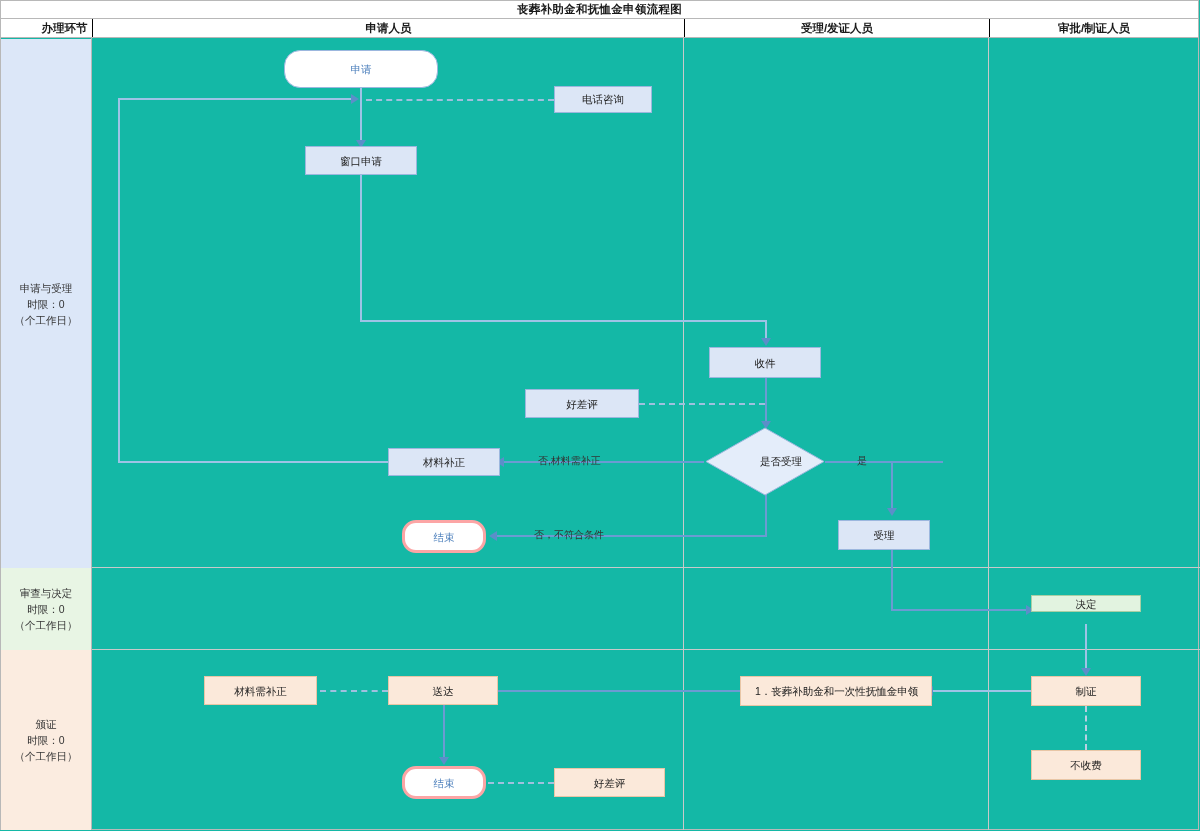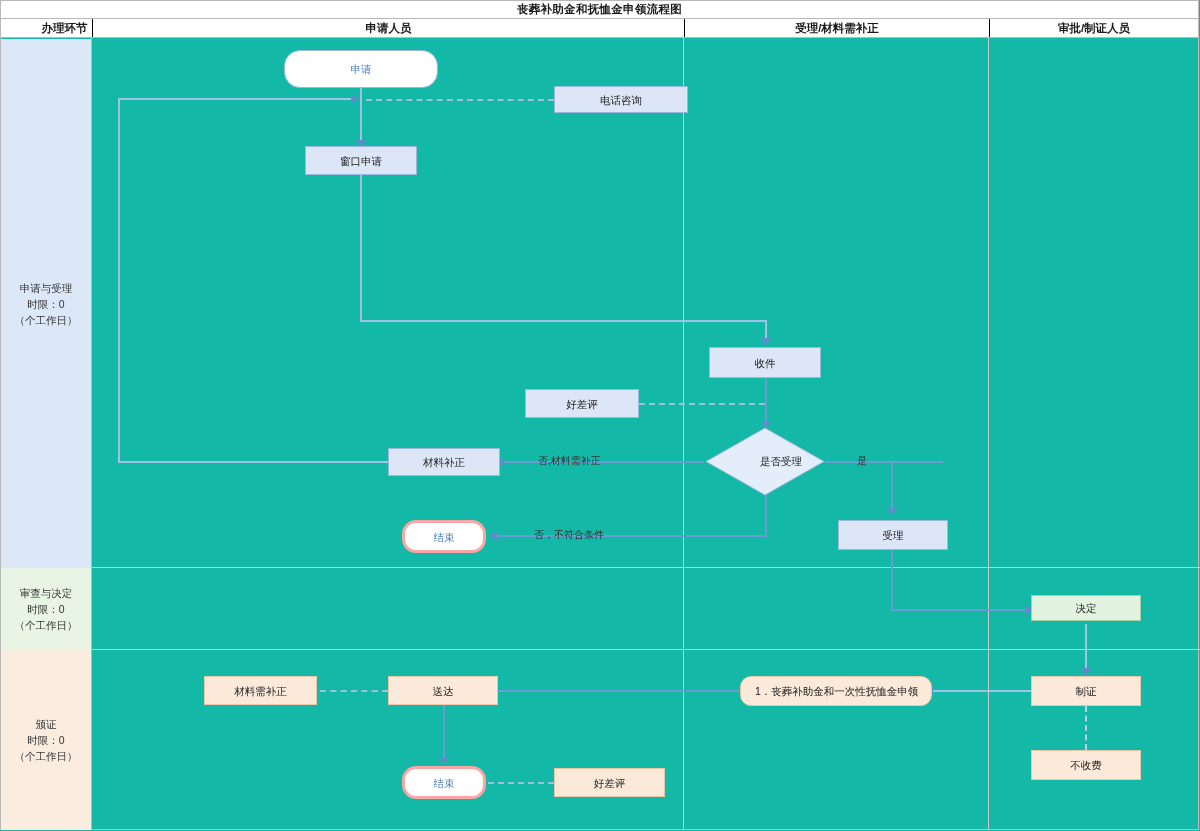--- a/index.html
+++ b/index.html
@@ -34,21 +34,21 @@
   .lane-label span{display:block;}
 
   
   .node{position:absolute;box-sizing:border-box;display:flex;align-items:center;
     justify-content:center;font-size:10.5px;color:#222;text-align:center;line-height:14px;}
   .n-blue{background:#dce6f6;border:1px solid #9cb7de;}
   .n-green{background:#e2f3e0;border:1px solid #a9cfa4;}
   .n-peach{background:#fbe9da;border:1px solid #e8c6a6;}
   .n-round{border-radius:16px;background:#fff;border:1px solid #9cb7de;color:#4a7ebb;}
   .n-round-sm{border-radius:14px;background:#fff;border:3px solid #fca5a5;color:#4a7ebb;}
-  .n-clip{justify-content:flex-start;padding-left:14px;overflow:visible;white-space:nowrap;border-radius:11px;}
+  .n-clip{justify-content:flex-start;padding-left:14px;overflow:visible;white-space:nowrap;}
 
   .diamond{position:absolute;}
   .diamond .dlabel{position:absolute;left:16px;top:0;width:100%;height:100%;
     display:flex;align-items:center;justify-content:center;font-size:10.5px;color:#222;}
 
   
   .ln{position:absolute;background:#6b9bd2;}
   .ln-h{height:2px;}
   .ln-v{width:2px;}
   .ln-thin{background:#9ec3e6;}
@@ -71,21 +71,21 @@
 
 <div id="page">
 
   <div class="title-bar">
     <div class="title-text">丧葬补助金和抚恤金申领流程图</div>
   </div>
 
   <div class="header-row">
     <div class="hcell" style="left:0;width:91px;padding-left:36px;">办理环节</div>
     <div class="hcell sep" style="left:91px;width:592px;">申请人员</div>
-    <div class="hcell sep" style="left:683px;width:305px;">受理/材料需补正</div>
+    <div class="hcell sep" style="left:683px;width:305px;">受理/发证人员</div>
     <div class="hcell sep" style="left:988px;width:209px;">审批/制证人员</div>
   </div>
 
   <div class="grid">
     <div class="lane-sep" style="top:529px;"></div>
     <div class="lane-sep" style="top:611px;"></div>
   </div>
 
   <div class="col-sep dark" style="left:91px;"></div>
   <div class="col-sep" style="left:683px;"></div>
@@ -155,42 +155,42 @@
 
   <div class="dash-h" style="left:320px;top:690px;width:68px;"></div>
 
   <div class="ln ln-v" style="left:443px;top:704px;height:58px;"></div>
   <div class="arw arw-d" style="left:439px;top:757px;"></div>
 
   <div class="dash-h" style="left:488px;top:782px;width:66px;"></div>
 
   <div class="node n-round" style="left:284px;top:50px;width:154px;height:38px;">申请</div>
 
-  <div class="node n-blue" style="left:554px;top:86px;width:134px;height:27px;">电话咨询</div>
+  <div class="node n-blue" style="left:554px;top:86px;width:98px;height:27px;font-family:Liberation Mono, monospace;">电话咨询</div>
 
   <div class="node n-blue" style="left:305px;top:146px;width:112px;height:29px;">窗口申请</div>
 
   <div class="node n-blue" style="left:709px;top:347px;width:112px;height:31px;">收件</div>
 
   <div class="node n-blue" style="left:525px;top:389px;width:114px;height:29px;">好差评</div>
 
   <div class="diamond" style="left:705px;top:427px;width:120px;height:69px;">
     <svg width="120" height="69" viewBox="0 0 120 69">
       <polygon points="60,1 119,34.5 60,68 1,34.5" fill="#e4edfa" stroke="#9cb7de" stroke-width="1"></polygon>
     </svg>
     <div class="dlabel">是否受理</div>
   </div>
 
   <div class="node n-blue" style="left:388px;top:448px;width:112px;height:28px;">材料补正</div>
 
   <div class="node n-round-sm" style="left:402px;top:520px;width:84px;height:33px;">结束</div>
 
-  <div class="node n-blue" style="left:838px;top:520px;width:110px;height:30px;">受理</div>
-
-  <div class="node n-green" style="left:1031px;top:595px;width:110px;height:26px;">决定</div>
+  <div class="node n-blue" style="left:838px;top:520px;width:92px;height:30px;">受理</div>
+
+  <div class="node n-green" style="left:1031px;top:595px;width:110px;height:17px;">决定</div>
 
   <div class="node n-peach" style="left:1031px;top:676px;width:110px;height:30px;">制证</div>
 
   <div class="node n-peach" style="left:1031px;top:750px;width:110px;height:30px;">不收费</div>
 
   <div class="node n-peach n-clip" style="left:740px;top:676px;width:192px;height:30px;">1．丧葬补助金和一次性抚恤金申领</div>
 
   <div class="node n-peach" style="left:204px;top:676px;width:113px;height:29px;">材料需补正</div>
 
   <div class="node n-peach" style="left:388px;top:676px;width:110px;height:29px;">送达</div>

